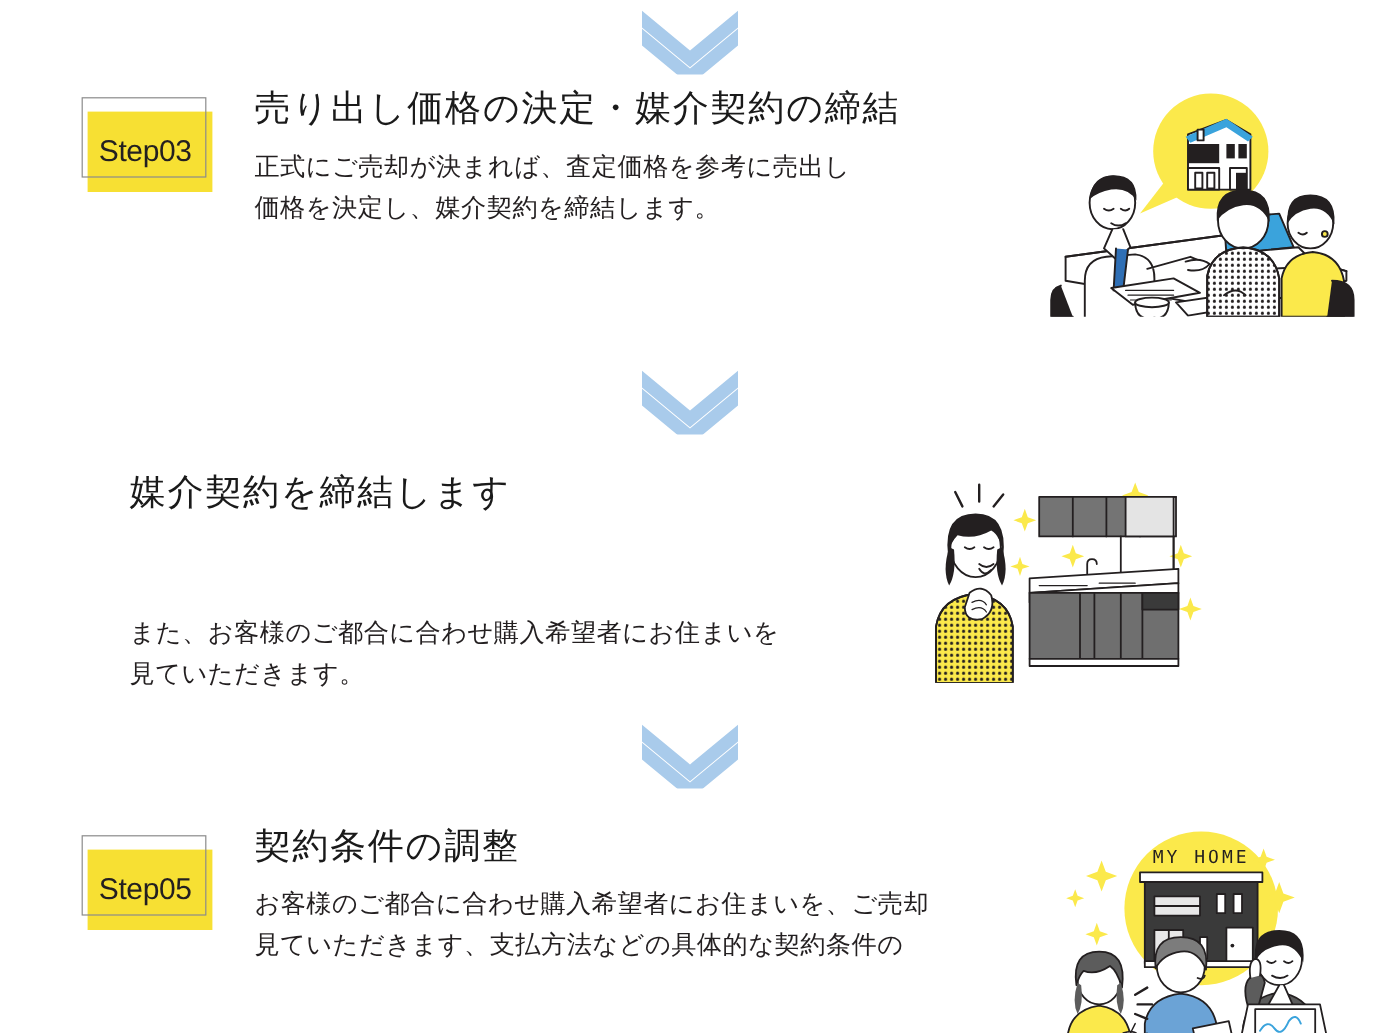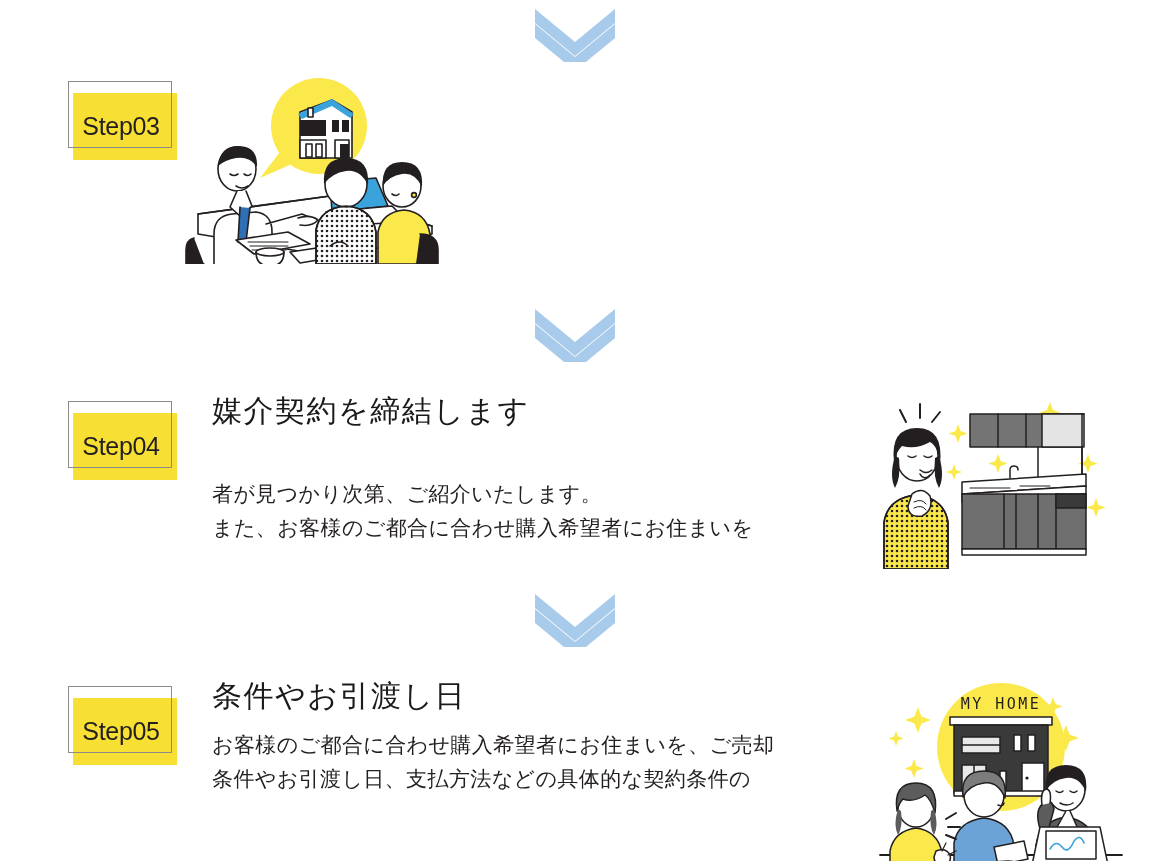--- a/index.html
+++ b/index.html
@@ -131,20 +131,27 @@
 </div>
 
 <div class="step-row" id="step-03">
 
   <div class="badge">
     <div class="badge-shadow"></div>
     <div class="badge-box"></div>
     <div class="badge-label">Step03</div>
   </div>
 
+  <div class="step-text">
+    <h2 class="step-title">売り出し価格の決定・媒介契約の締結</h2>
+    <p class="step-body">
+      <span>正式にご売却が決まれば、査定価格を参考に売出し</span><br>
+      <span>価格を決定し、媒介契約を締結します。</span>
+    </p>
+  </div>
 
   <div class="illo">
     <svg width="262" height="190" viewBox="0 0 262 190">
       <g fill="none" stroke="#231f20" stroke-width="1.6" stroke-linecap="round" stroke-linejoin="round">
 
         <circle cx="139" cy="52" r="48" fill="#fbe94b" stroke="none"></circle>
         <polygon points="100,78 80,104 112,90" fill="#fbe94b" stroke="none"></polygon>
 
         <g>
           <polygon points="120,38 152,26 172,38 172,84 120,84" fill="#ffffff" stroke="#231f20"></polygon>
@@ -221,32 +228,28 @@
 
 <div class="arrow-wrap" id="arrow-2">
   <svg class="chev" width="90" height="56" viewBox="0 0 90 56">
     <polygon points="5,3 45,36 85,3 85,17 45,50 5,17" fill="#a9cbeb"></polygon>
     <polygon points="5,18 45,51 85,18 85,32 45,65 5,32" fill="#a9cbeb"></polygon>
   </svg>
 </div>
 
 <div class="step-row" id="step-04">
 
-  <div class="badge">
-    <div class="badge-shadow"></div>
-    <div class="badge-box"></div>
-    <div class="badge-label">Step04</div>
-  </div>
 
   <div class="step-text">
     <h2 class="step-title">媒介契約を締結します</h2>
     <p class="step-body">
       <br>
-      <span>者が見つかり次第、ご紹介いたします。</span><br>
+      <br>
       <span>また、お客様のご都合に合わせ購入希望者にお住まいを</span><br>
+      <span>見ていただきます。</span>
     </p>
   </div>
 
   <div class="illo">
     <svg width="262" height="175" viewBox="0 0 262 175">
       <g fill="none" stroke="#231f20" stroke-width="1.5" stroke-linecap="round" stroke-linejoin="round">
 
         <g fill="#fbe94b" stroke="none">
           <path d="M180 8 l3 8 8 3 -8 3 -3 8 -3 -8 -8 -3 8 -3 Z"></path>
           <path d="M88 30 l2.5 7 7 2.5 -7 2.5 -2.5 7 -2.5 -7 -7 -2.5 7 -2.5 Z"></path>
@@ -313,24 +316,24 @@
 
 <div class="step-row" id="step-05">
 
   <div class="badge">
     <div class="badge-shadow"></div>
     <div class="badge-box"></div>
     <div class="badge-label">Step05</div>
   </div>
 
   <div class="step-text">
-    <h2 class="step-title">条件やお引渡し日</h2>
+    <h2 class="step-title">契約条件の調整</h2>
     <p class="step-body">
       <span>お客様のご都合に合わせ購入希望者にお住まいを、ご売却</span><br>
-      <span>条件やお引渡し日、支払方法などの具体的な契約条件の</span><br>
+      <span>見ていただきます、支払方法などの具体的な契約条件の</span><br>
     </p>
   </div>
 
   <div class="illo">
     <svg width="262" height="200" viewBox="0 0 262 200">
       <g fill="none" stroke="#231f20" stroke-width="1.5" stroke-linecap="round" stroke-linejoin="round">
 
         <circle cx="131" cy="68" r="64" fill="#fbe94b" stroke="none"></circle>
 
         <g fill="#fbe94b" stroke="none">

